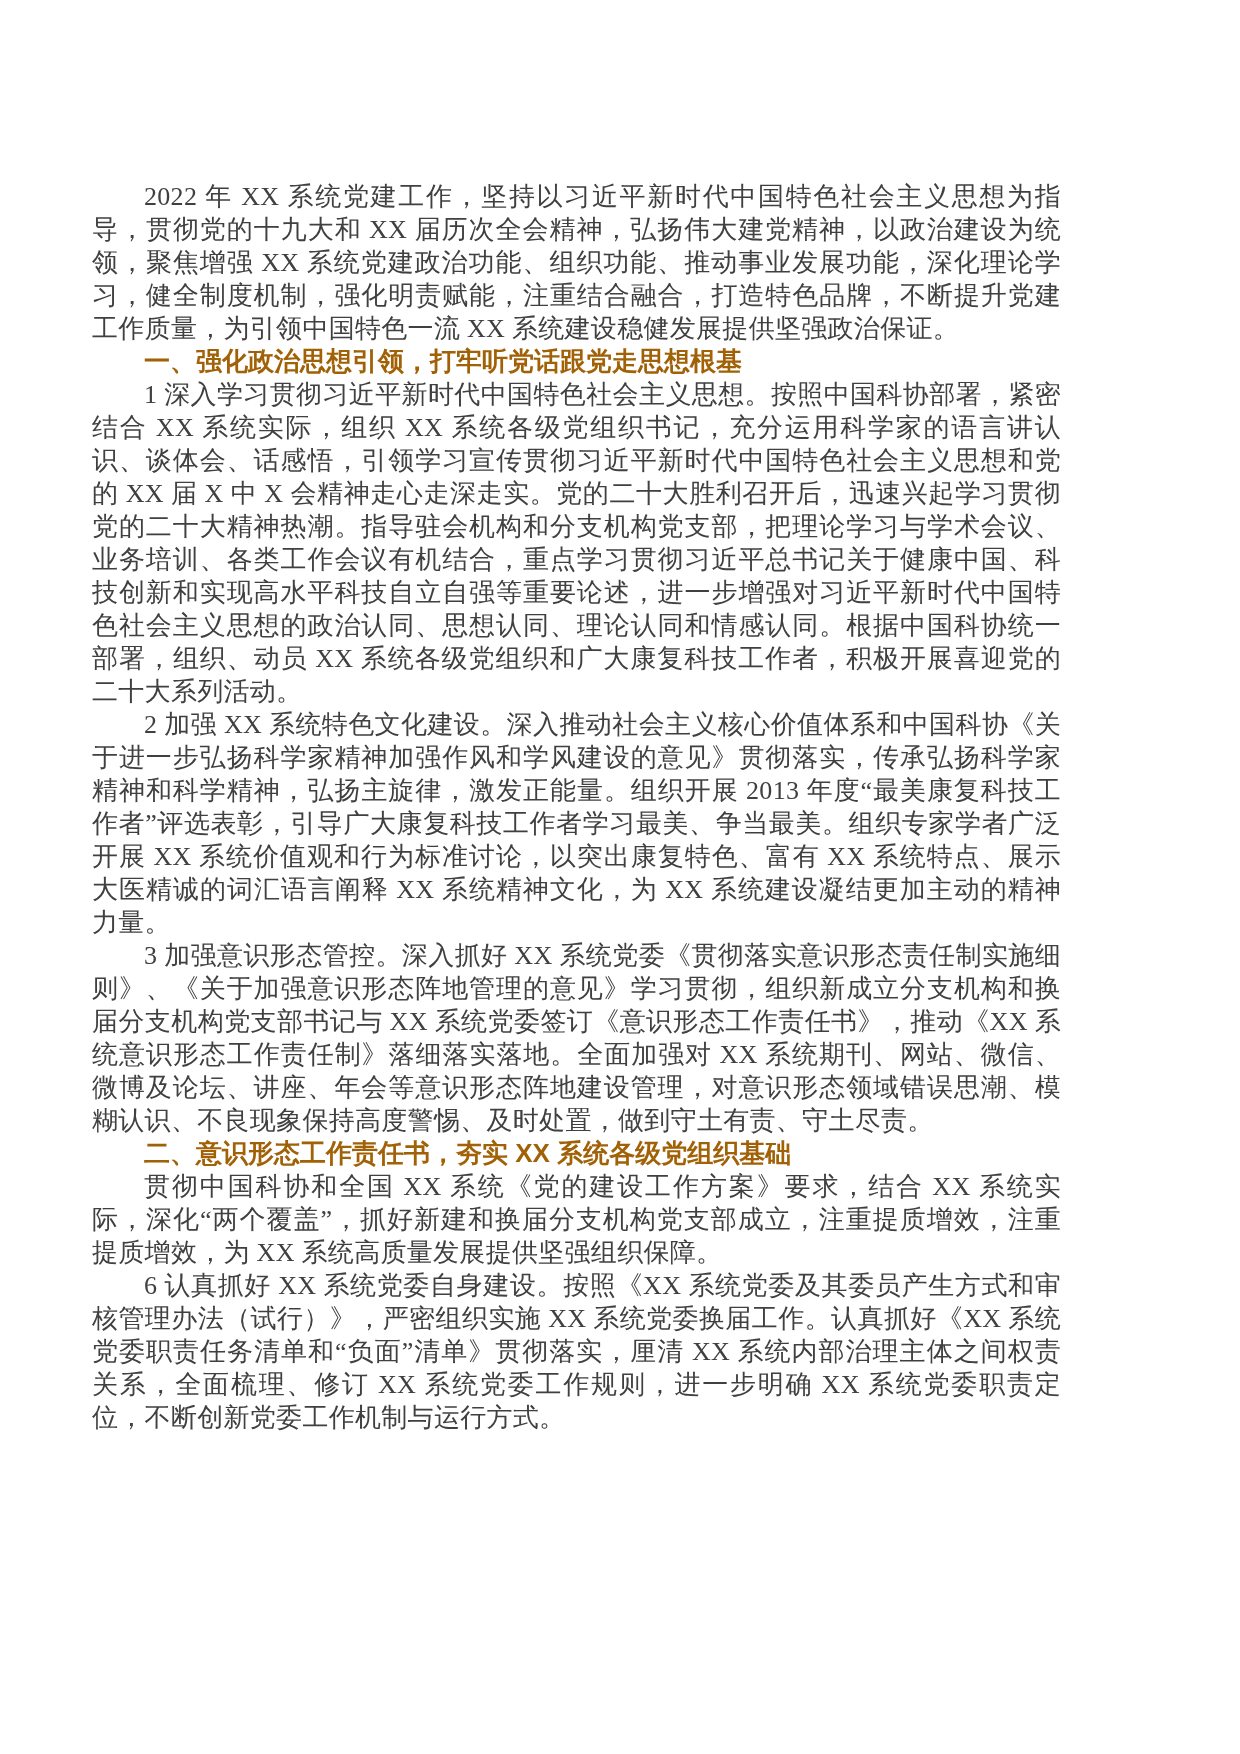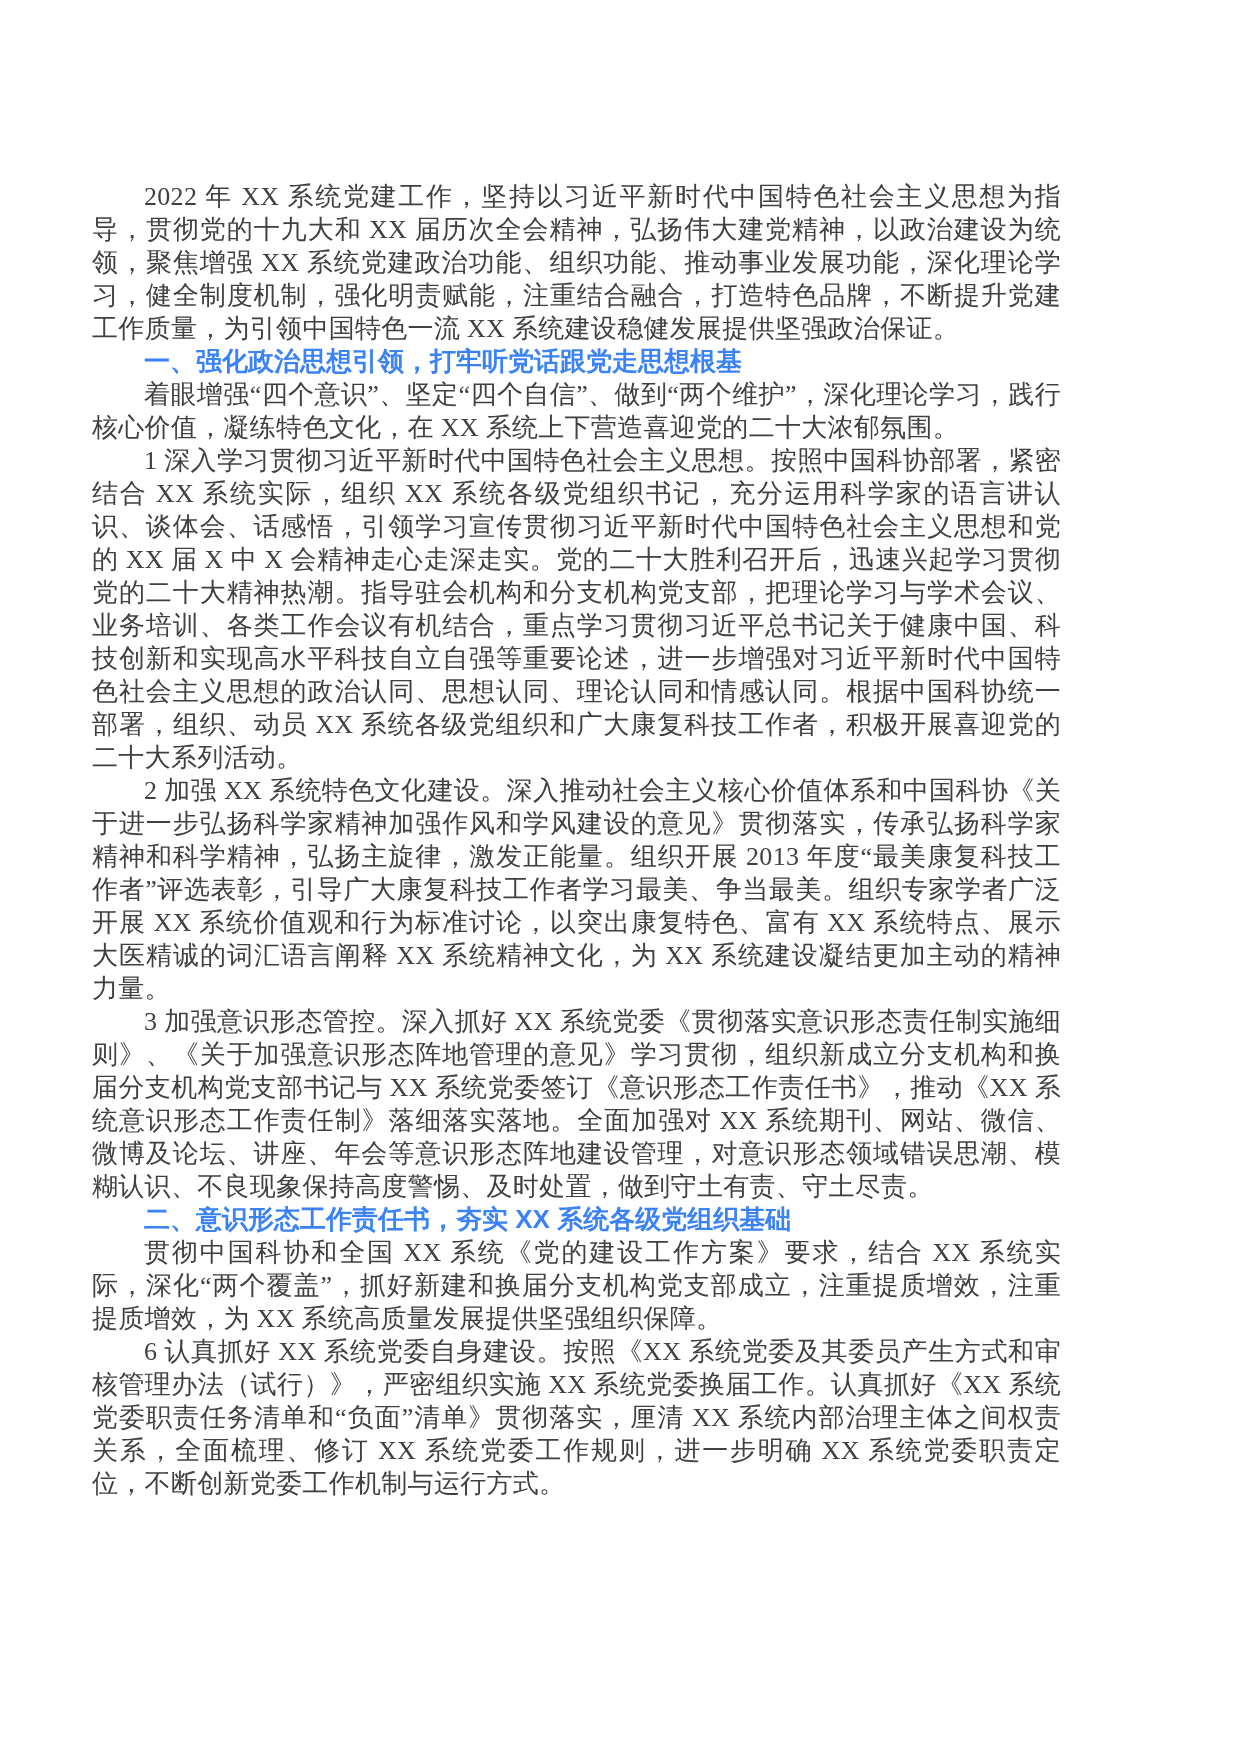--- a/index.html
+++ b/index.html
@@ -31,32 +31,31 @@
     letter-spacing: 0.3px;
     word-break: break-all;
   }
   .heading {
     margin: 0;
     text-indent: 2em;
     font-family: "Liberation Sans", "DejaVu Sans", sans-serif;
     font-weight: 700;
     font-size: 26px;
     line-height: 33px;
-    color: #3b82f6;
+    color: #a16207;
     text-align: left;
   }
 </style>
 </head>
 <body>
 
 <div class="page">
   <div class="doc-body">
     <p class="para">2022 年 XX 系统党建工作，坚持以习近平新时代中国特色社会主义思想为指导，贯彻党的十九大和 XX 届历次全会精神，弘扬伟大建党精神，以政治建设为统领，聚焦增强 XX 系统党建政治功能、组织功能、推动事业发展功能，深化理论学习，健全制度机制，强化明责赋能，注重结合融合，打造特色品牌，不断提升党建工作质量，为引领中国特色一流 XX 系统建设稳健发展提供坚强政治保证。</p>
     <p class="heading">一、强化政治思想引领，打牢听党话跟党走思想根基</p>
-    <p class="para">着眼增强“四个意识”、坚定“四个自信”、做到“两个维护”，深化理论学习，践行核心价值，凝练特色文化，在 XX 系统上下营造喜迎党的二十大浓郁氛围。</p>
     <p class="para">1 深入学习贯彻习近平新时代中国特色社会主义思想。按照中国科协部署，紧密结合 XX 系统实际，组织 XX 系统各级党组织书记，充分运用科学家的语言讲认识、谈体会、话感悟，引领学习宣传贯彻习近平新时代中国特色社会主义思想和党的 XX 届 X 中 X 会精神走心走深走实。党的二十大胜利召开后，迅速兴起学习贯彻党的二十大精神热潮。指导驻会机构和分支机构党支部，把理论学习与学术会议、业务培训、各类工作会议有机结合，重点学习贯彻习近平总书记关于健康中国、科技创新和实现高水平科技自立自强等重要论述，进一步增强对习近平新时代中国特色社会主义思想的政治认同、思想认同、理论认同和情感认同。根据中国科协统一部署，组织、动员 XX 系统各级党组织和广大康复科技工作者，积极开展喜迎党的二十大系列活动。</p>
     <p class="para">2 加强 XX 系统特色文化建设。深入推动社会主义核心价值体系和中国科协《关于进一步弘扬科学家精神加强作风和学风建设的意见》贯彻落实，传承弘扬科学家精神和科学精神，弘扬主旋律，激发正能量。组织开展 2013 年度“最美康复科技工作者”评选表彰，引导广大康复科技工作者学习最美、争当最美。组织专家学者广泛开展 XX 系统价值观和行为标准讨论，以突出康复特色、富有 XX 系统特点、展示大医精诚的词汇语言阐释 XX 系统精神文化，为 XX 系统建设凝结更加主动的精神力量。</p>
     <p class="para">3 加强意识形态管控。深入抓好 XX 系统党委《贯彻落实意识形态责任制实施细则》、《关于加强意识形态阵地管理的意见》学习贯彻，组织新成立分支机构和换届分支机构党支部书记与 XX 系统党委签订《意识形态工作责任书》，推动《XX 系统意识形态工作责任制》落细落实落地。全面加强对 XX 系统期刊、网站、微信、微博及论坛、讲座、年会等意识形态阵地建设管理，对意识形态领域错误思潮、模糊认识、不良现象保持高度警惕、及时处置，做到守土有责、守土尽责。</p>
     <p class="heading">二、意识形态工作责任书，夯实 XX 系统各级党组织基础</p>
     <p class="para">贯彻中国科协和全国 XX 系统《党的建设工作方案》要求，结合 XX 系统实际，深化“两个覆盖”，抓好新建和换届分支机构党支部成立，注重提质增效，注重提质增效，为 XX 系统高质量发展提供坚强组织保障。</p>
     <p class="para">6 认真抓好 XX 系统党委自身建设。按照《XX 系统党委及其委员产生方式和审核管理办法（试行）》，严密组织实施 XX 系统党委换届工作。认真抓好《XX 系统党委职责任务清单和“负面”清单》贯彻落实，厘清 XX 系统内部治理主体之间权责关系，全面梳理、修订 XX 系统党委工作规则，进一步明确 XX 系统党委职责定位，不断创新党委工作机制与运行方式。</p>
   </div>
 </div>
 
 </body></html>

